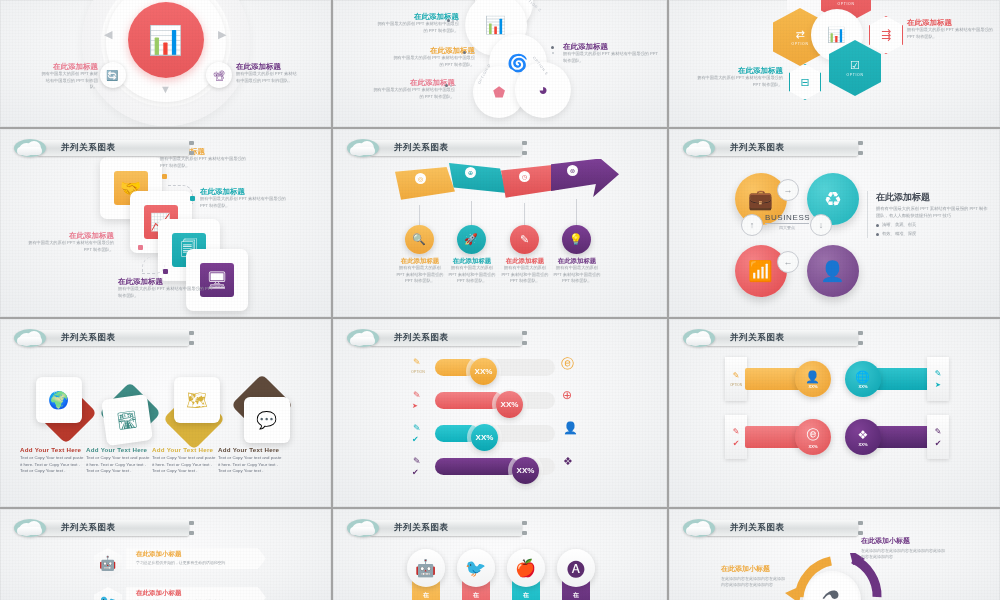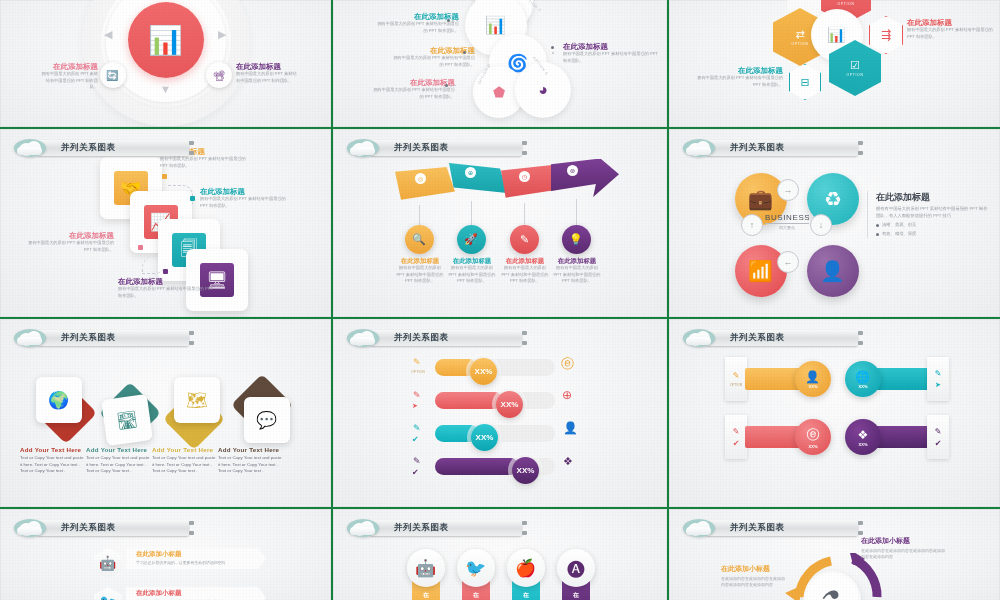--- a/index.html
+++ b/index.html
@@ -7,21 +7,21 @@
     width:1000px;height:600px;overflow:hidden;
     background:#e3e5e6;
     font-family:"Liberation Sans","DejaVu Sans",sans-serif;
   }
   #grid{
     width:1000px;height:600px;
     display:grid;
     grid-template-columns:331px 334px 331px;
     grid-template-rows:127px 188px 188px 97px;
     gap:2px 2px;
-    background:#15803d;
+    background:#a3a3a3;
   }
   .slide{
     position:relative;overflow:hidden;
     background:
       radial-gradient(ellipse at 50% 40%, #fcfcfd 0%, #f4f5f6 55%, #eceef0 100%);
     box-shadow:0 0 0 1px rgba(0,0,0,.035) inset;
   }
   .slide::after{
     content:"";position:absolute;inset:0;pointer-events:none;
     background-image:

